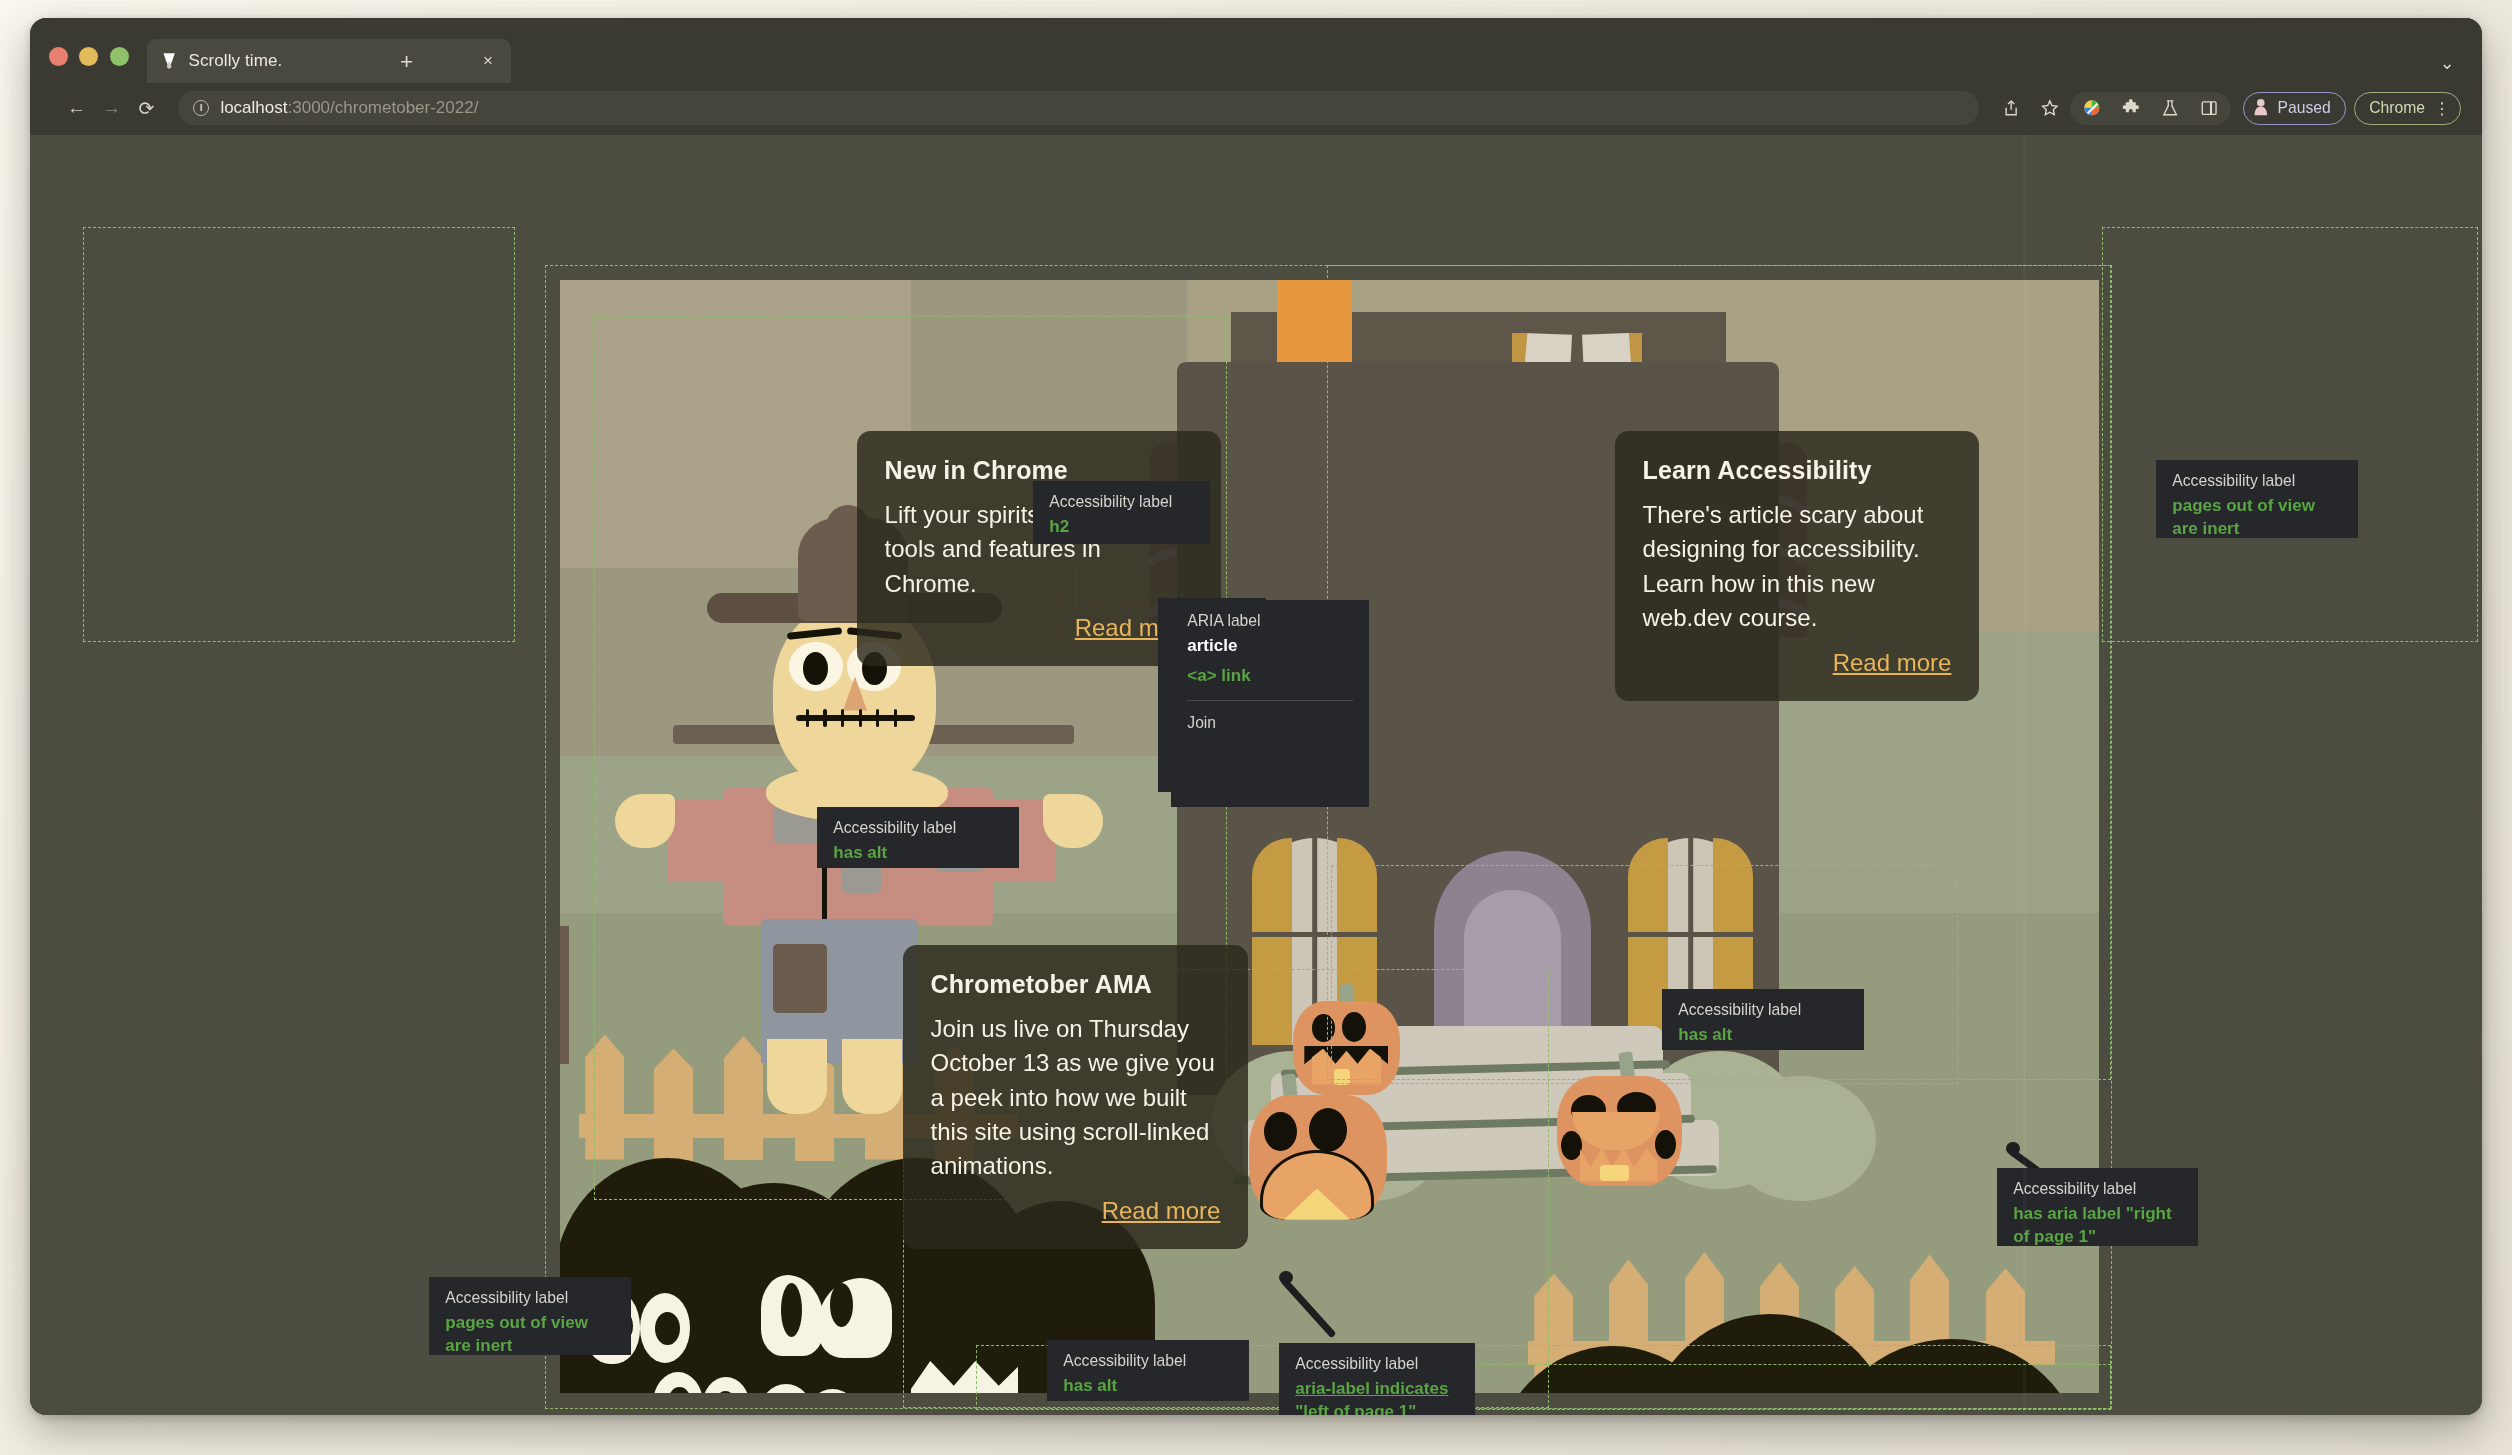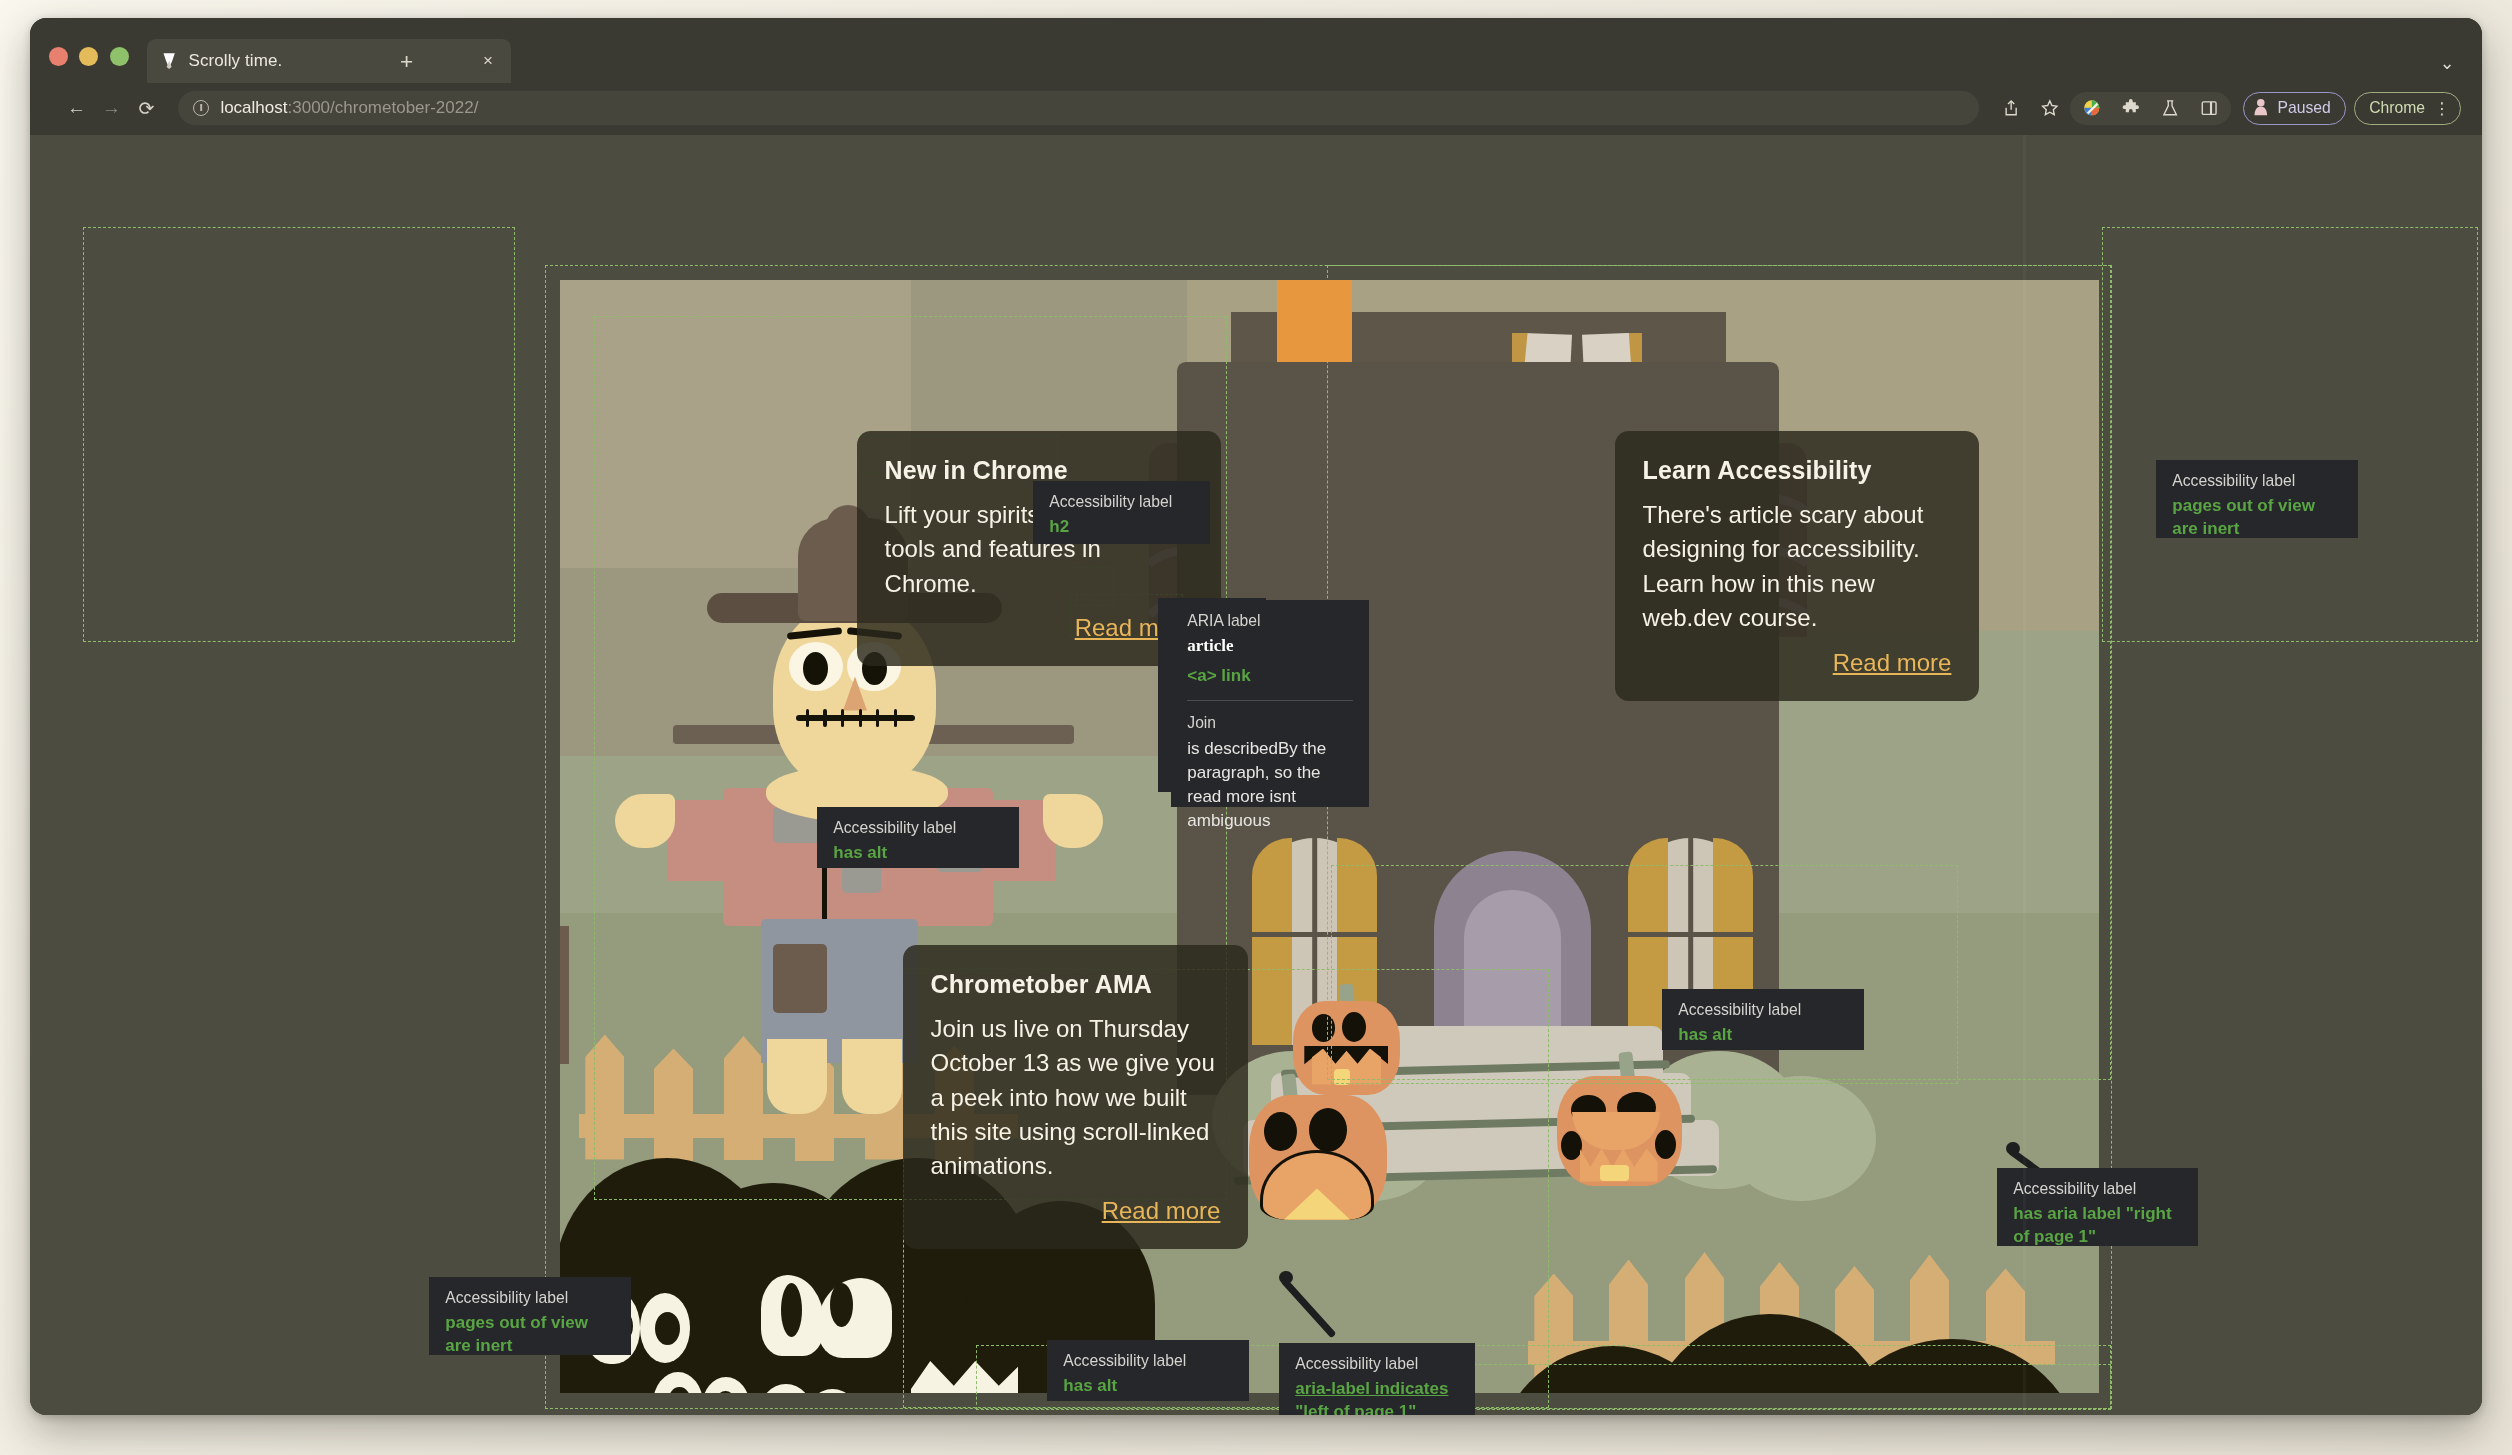--- a/index.html
+++ b/index.html
@@ -371,21 +371,21 @@
     padding: 12.5px 16.3px 13.8px 16.3px;
     color: #e8e6e2;
   }
   .tip .tip-head {
     font-size: 15.7px; color: #d6d4cf; margin-bottom: 5px;
     font-weight: 400; white-space: nowrap;
   }
   .tip .tip-val {
     font-size: 17px; color: #59a443; font-weight: 700; line-height: 1.32;
   }
-  .tip.role .tip-val { color: #ffffff; font-family: Liberation Serif, serif; }
+  .tip.role .tip-val { color: #ffffff; }
   .tip-rule { height: 0.9px; background: #4b4c50; margin: 13.8px 0 12.5px; }
   .tip-leader {
     position: absolute; background: #1d1e20; border-radius: 3.1px;
     transform-origin: 0 50%;
   }
   .tip-dot {
     position: absolute; width: 13.8px; height: 13.8px;
     background: #1d1e20; border-radius: 50%;
   }
 </style>
@@ -725,21 +725,20 @@
       <div class="tip-head">Acces</div>
       <div style="margin-top:27.6px;" class="tip-head">Acce</div>
     </div>
 
     <div class="tip role" style="left:1141px; top:465px; width:198px; height:207px; z-index:3;">
       <div class="tip-head">ARIA label</div>
       <div class="tip-val">article</div>
       <div style="margin-top:8.8px; color:#59a443; font-size:17px; font-weight:700;">&lt;a&gt; link</div>
       <div class="tip-rule"></div>
       <div class="tip-head">Join</div>
-      <div style="font-size:17px; color:#e8e6e2; line-height:1.42; margin-top:3.8px;">is describedBy the paragraph, so the read more isnt ambiguous</div>
     </div>
 
     <div class="tip" style="left:787px; top:672px; width:202px; height:61px;">
       <div class="tip-head">Accessibility label</div>
       <div class="tip-val">has alt</div>
     </div>
 
     <div class="tip" style="left:1632px; top:854px; width:202px; height:61px;">
       <div class="tip-head">Accessibility label</div>
       <div class="tip-val">has alt</div>

